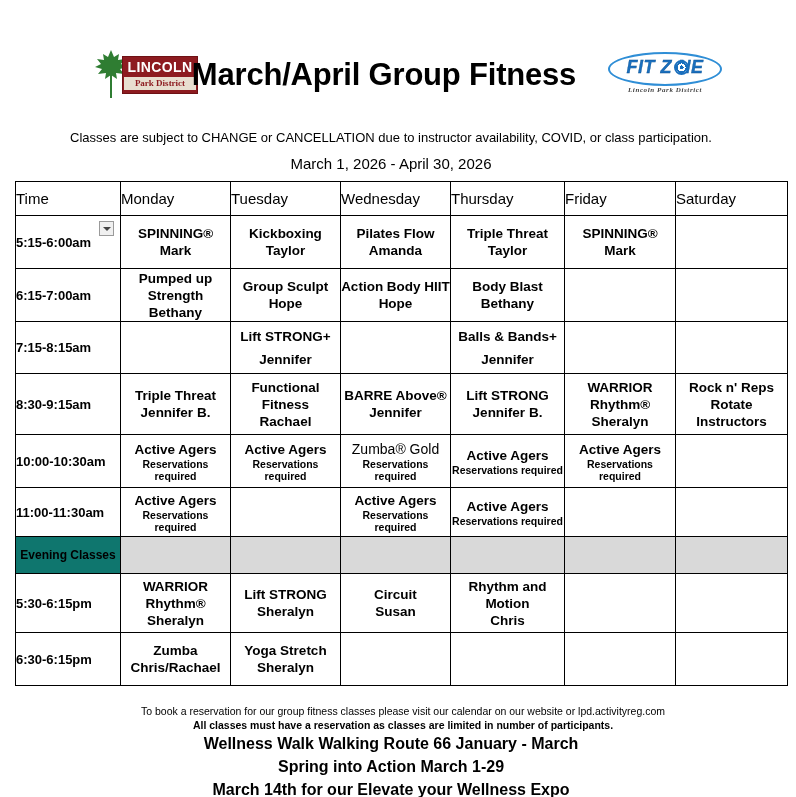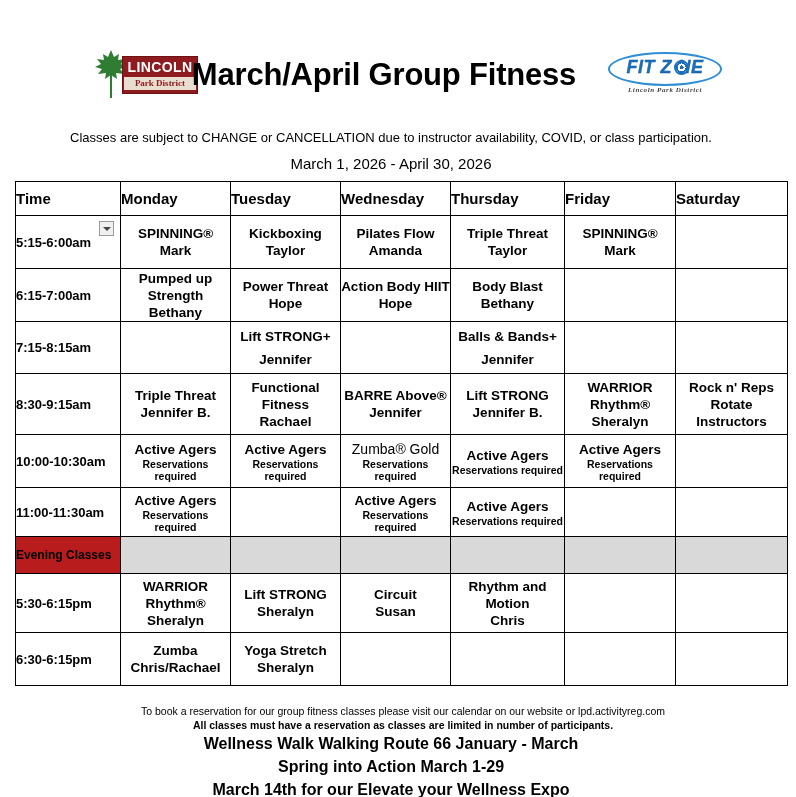--- a/index.html
+++ b/index.html
@@ -173,21 +173,21 @@
   col.c-wed  { width: 110px; }
   col.c-thu  { width: 114px; }
   col.c-fri  { width: 111px; }
   col.c-sat  { width: 112px; }
 
   thead th {
     height: 33px;
     text-align: left;
     padding-left: 10px;
     font-size: 15px;
-    font-weight: bold;
+    font-weight: normal;
   }
   td.time {
     text-align: left;
     padding-left: 8px;
     font-size: 13px;
     font-weight: bold;
     position: relative;
     white-space: nowrap;
   }
   td.cell {
@@ -216,24 +216,24 @@
   tr.r2 td { height: 52px; }
   tr.r3 td { height: 51px; }
   tr.r4 td { height: 60px; }
   tr.r5 td { height: 52px; }
   tr.r6 td { height: 48px; }
   tr.evening td { height: 36px; }
   tr.r7 td { height: 58px; }
   tr.r8 td { height: 52px; }
 
   tr.evening td.time {
-    text-align: left;
+    text-align: center;
     padding-left: 0;
     font-size: 12px;
-    background: #b91c1c;
+    background: #0f766e;
   }
   tr.evening td.shade { background: #d9d9d9; }
 
   
   .filter-btn {
     position: absolute;
     right: 6px;
     top: 5px;
     width: 15px;
     height: 15px;
@@ -353,21 +353,21 @@
             </td>
             <td class="cell"></td>
           </tr>
           <tr class="r2">
             <td class="time">6:15-7:00am</td>
             <td class="cell">
               <span class="cls">Pumped up Strength</span>
               <span class="inst">Bethany</span>
             </td>
             <td class="cell">
-              <span class="cls">Power Threat</span>
+              <span class="cls">Group Sculpt</span>
               <span class="inst">Hope</span>
             </td>
             <td class="cell">
               <span class="cls">Action Body HIIT</span>
               <span class="inst">Hope</span>
             </td>
             <td class="cell">
               <span class="cls">Body Blast</span>
               <span class="inst">Bethany</span>
             </td>

